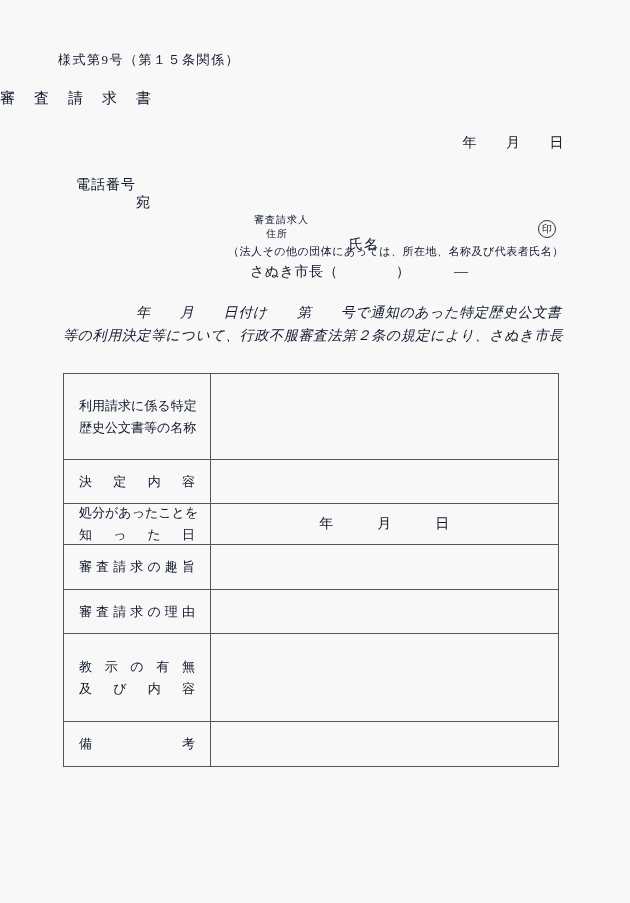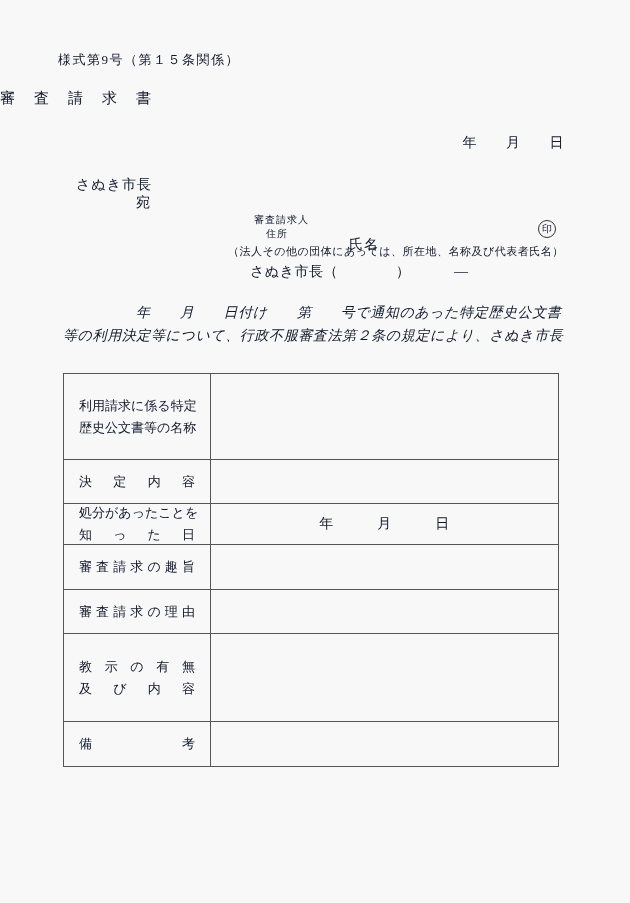--- a/index.html
+++ b/index.html
@@ -135,21 +135,21 @@
 
 <div class="page">
 
   <div class="abs form-number">様式第9号（第１５条関係）</div>
 
   <div class="abs title">審　査　請　求　書</div>
 
   <div class="abs date-line">年　　月　　日</div>
 
   <div class="abs addressee-line">
-    <span>さぬき市長</span>
+    <span>電話番号</span>
     <span class="addr-suffix">宛</span>
   </div>
 
   <div class="abs claimant-line">
     <span>審査請求人</span>
     <span class="claimant-addr">住所</span>
   </div>
 
   <div class="abs name-line">氏名</div>
 

